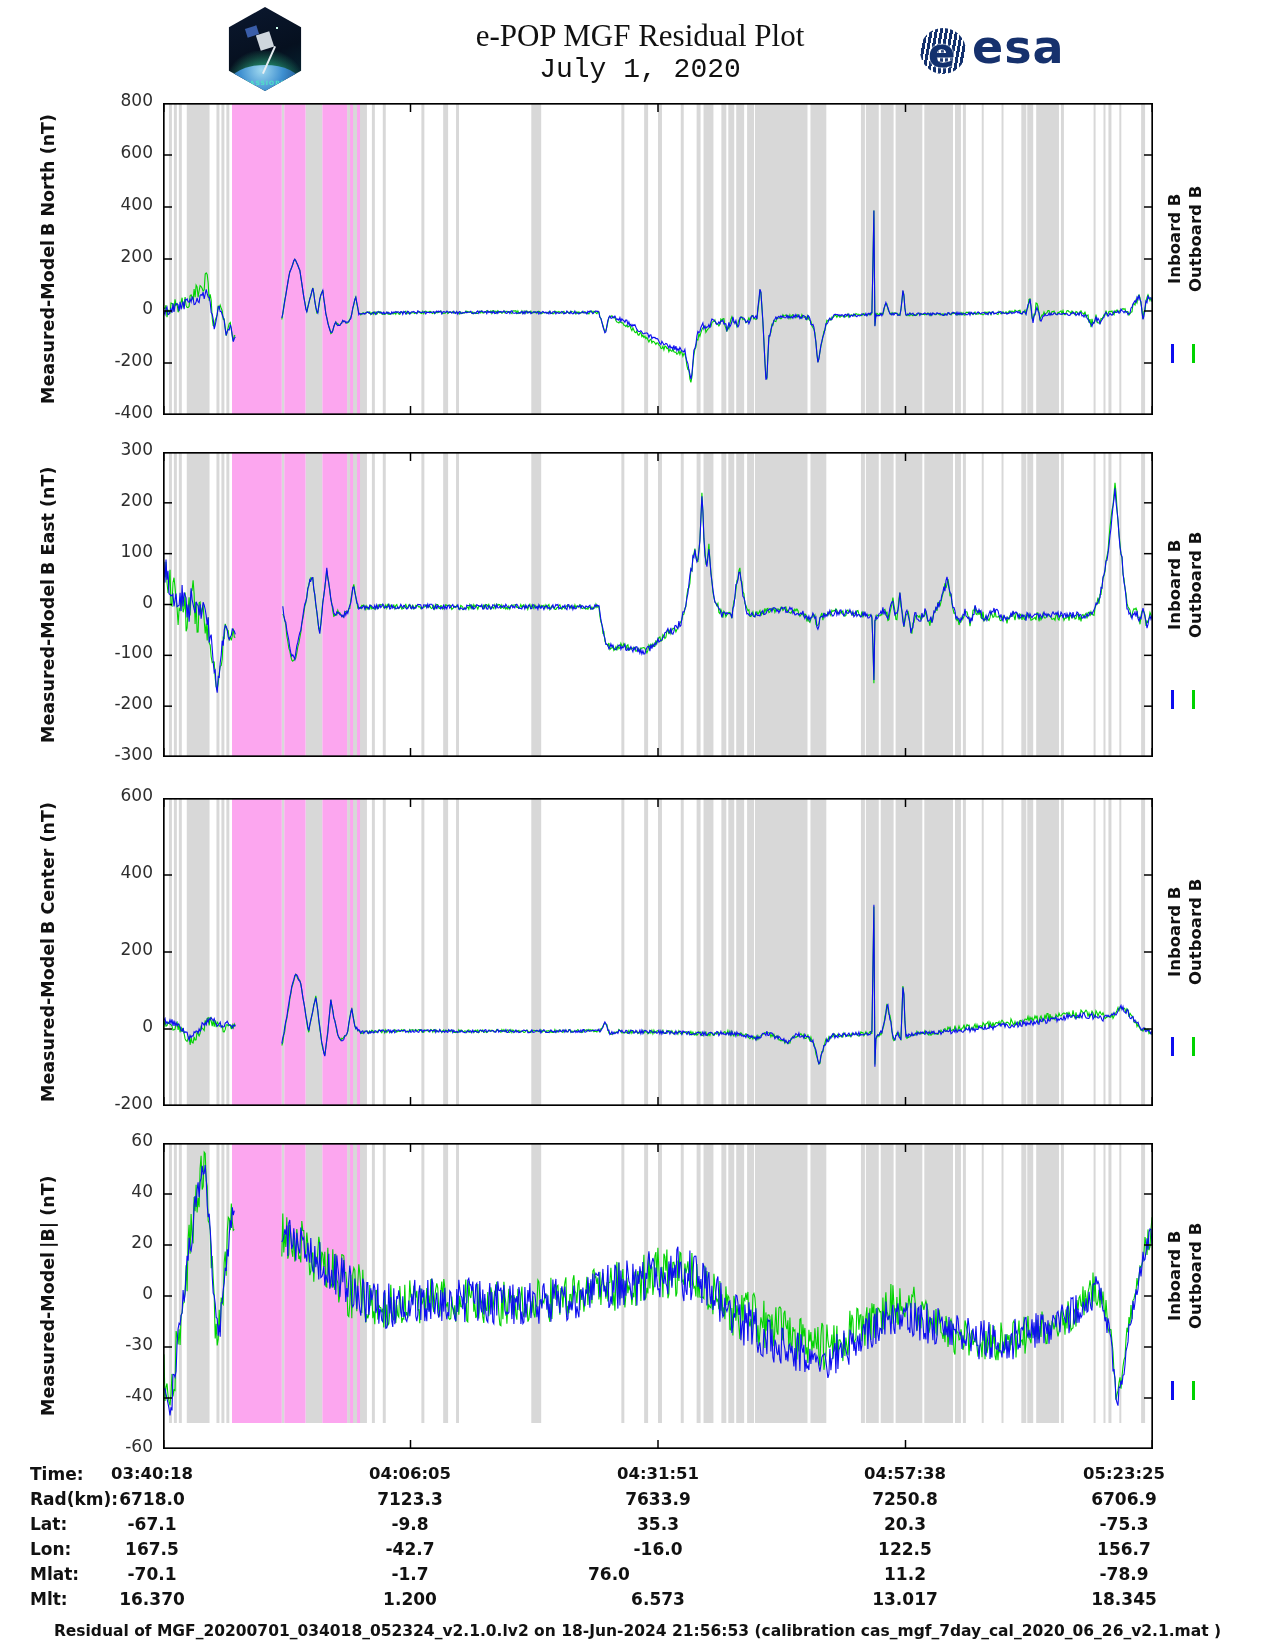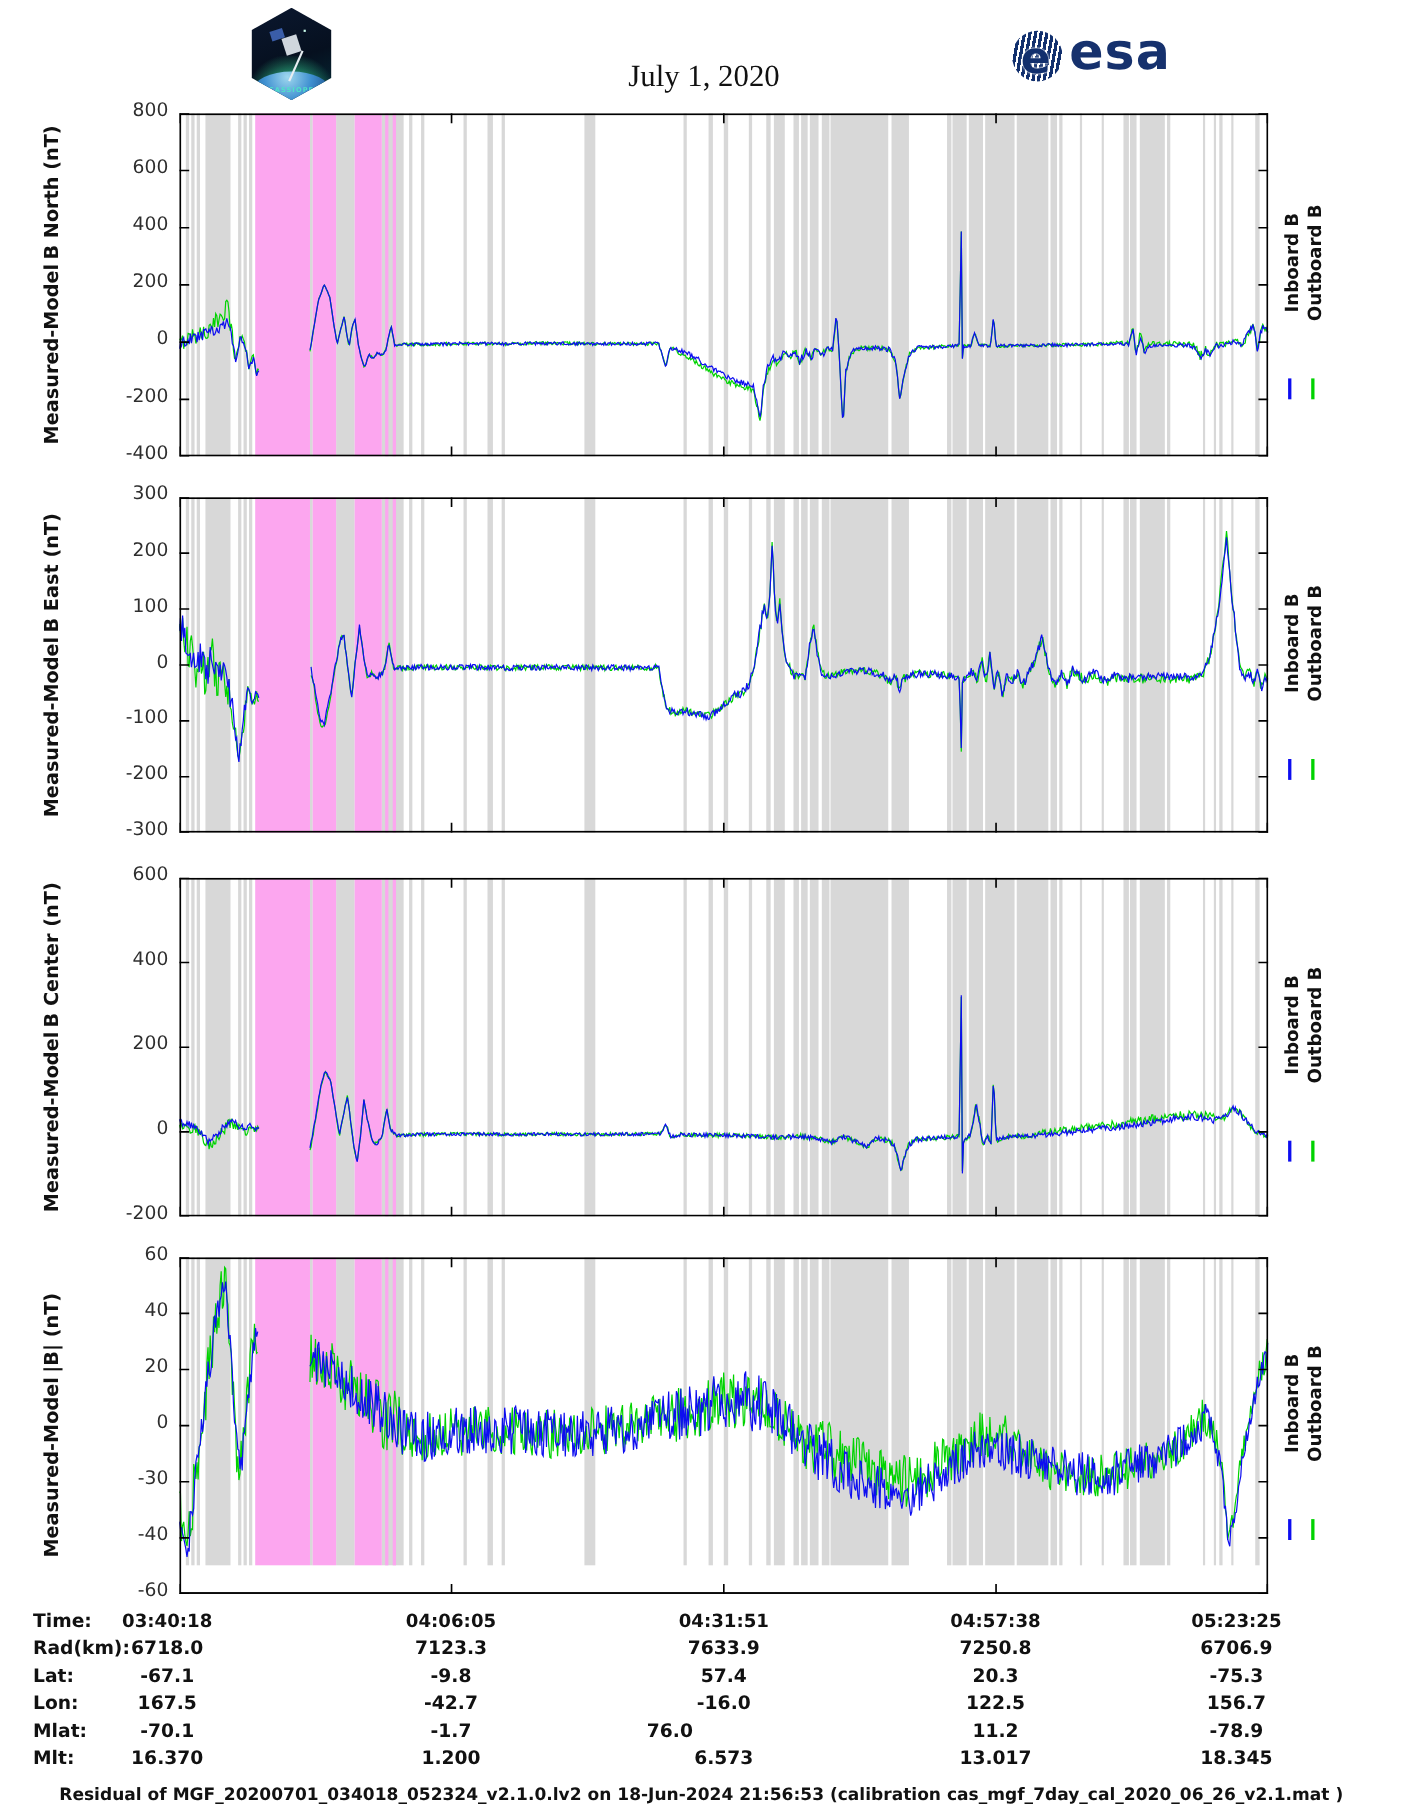--- a/index.html
+++ b/index.html
@@ -2,21 +2,21 @@
 <html><head>
 <meta charset="utf-8">
 <style>
   html,body{margin:0;padding:0;background:#fff;}
   #page{position:relative;width:1275px;height:1650px;background:#fff;overflow:hidden;
         font-family:"DejaVu Sans","Liberation Sans",sans-serif;color:#000;}
   .abs{position:absolute;}
   #title{left:320px;top:18px;width:640px;text-align:center;
          font-family:"Liberation Serif","DejaVu Serif",serif;font-size:31px;color:#111;}
   #subtitle{left:320px;top:54px;width:640px;text-align:center;
-         font-family:Liberation Serif, serif;font-size:28px;color:#111;}
+         font-family:Liberation Mono, monospace;font-size:28px;color:#111;}
   
   #patch{left:224px;top:7px;width:82px;height:84px;
          clip-path:polygon(50% 0,94% 24%,94% 76%,50% 100%,6% 76%,6% 24%);
          background:linear-gradient(160deg,#0b1830 0%,#06101f 55%,#052c38 100%);}
   #patch .aurora{position:absolute;left:4px;top:44px;width:74px;height:26px;
          background:radial-gradient(ellipse at 50% 120%, #39e8a0 0%, rgba(57,232,160,0.25) 55%, transparent 75%);}
   #patch .earth{position:absolute;left:6px;top:58px;width:70px;height:34px;border-radius:50% 50% 0 0;
          background:radial-gradient(circle at 45% 15%, #9fd8ef 0%, #3e8fd0 45%, #123a72 100%);}
   #patch .sat-body{position:absolute;left:34px;top:26px;width:14px;height:16px;background:#cfd6dd;transform:rotate(-18deg);}
   #patch .sat-panel{position:absolute;left:22px;top:20px;width:12px;height:9px;background:#3a5da8;transform:rotate(-18deg);}
@@ -55,20 +55,21 @@
     <div class="aurora"></div>
     <div class="earth"></div>
     <div class="sat-panel"></div>
     <div class="sat-body"></div>
     <div class="sat-boom"></div>
     <div class="star1"></div>
       <div class="star2"></div>
       <div class="star3"></div>
     <div class="patch-label">CASSIOPE</div>
   </div>
+  <div id="title" class="abs">e-POP MGF Residual Plot</div>
   <div id="subtitle" class="abs">July 1, 2020</div>
   <div id="esa" class="abs">
     <div class="globe">
         <div class="e">e</div>
       </div>
     <div class="wordmark">esa</div>
   </div>
 
   <div id="plots">
       <svg width="990" height="312" viewBox="0 0 990 312" style="position: absolute; left: 163px; top: 103px;">
@@ -496,21 +497,21 @@
     <div class="xtime" style="left: 1054px; top: 1464px; width: 140px; text-align: center;">05:23:25</div>
     <div class="trow-label" style="left: 30px; top: 1489px;">Rad(km):</div>
     <div class="tcell" style="left: 82px; top: 1489px; width: 140px; text-align: center;">6718.0</div>
     <div class="tcell" style="left: 340px; top: 1489px; width: 140px; text-align: center;">7123.3</div>
     <div class="tcell" style="left: 588px; top: 1489px; width: 140px; text-align: center;">7633.9</div>
     <div class="tcell" style="left: 835px; top: 1489px; width: 140px; text-align: center;">7250.8</div>
     <div class="tcell" style="left: 1054px; top: 1489px; width: 140px; text-align: center;">6706.9</div>
     <div class="trow-label" style="left: 30px; top: 1514px;">Lat:</div>
     <div class="tcell" style="left: 82px; top: 1514px; width: 140px; text-align: center;">-67.1</div>
     <div class="tcell" style="left: 340px; top: 1514px; width: 140px; text-align: center;">-9.8</div>
-    <div class="tcell" style="left: 588px; top: 1514px; width: 140px; text-align: center;">57.4</div>
+    <div class="tcell" style="left: 588px; top: 1514px; width: 140px; text-align: center;">35.3</div>
     <div class="tcell" style="left: 835px; top: 1514px; width: 140px; text-align: center;">20.3</div>
     <div class="tcell" style="left: 1054px; top: 1514px; width: 140px; text-align: center;">-75.3</div>
     <div class="trow-label" style="left: 30px; top: 1539px;">Lon:</div>
     <div class="tcell" style="left: 82px; top: 1539px; width: 140px; text-align: center;">167.5</div>
     <div class="tcell" style="left: 340px; top: 1539px; width: 140px; text-align: center;">-42.7</div>
     <div class="tcell" style="left: 588px; top: 1539px; width: 140px; text-align: center;">-16.0</div>
     <div class="tcell" style="left: 835px; top: 1539px; width: 140px; text-align: center;">122.5</div>
     <div class="tcell" style="left: 1054px; top: 1539px; width: 140px; text-align: center;">156.7</div>
     <div class="trow-label" style="left: 30px; top: 1564px;">Mlat:</div>
     <div class="tcell" style="left: 82px; top: 1564px; width: 140px; text-align: center;">-70.1</div>

